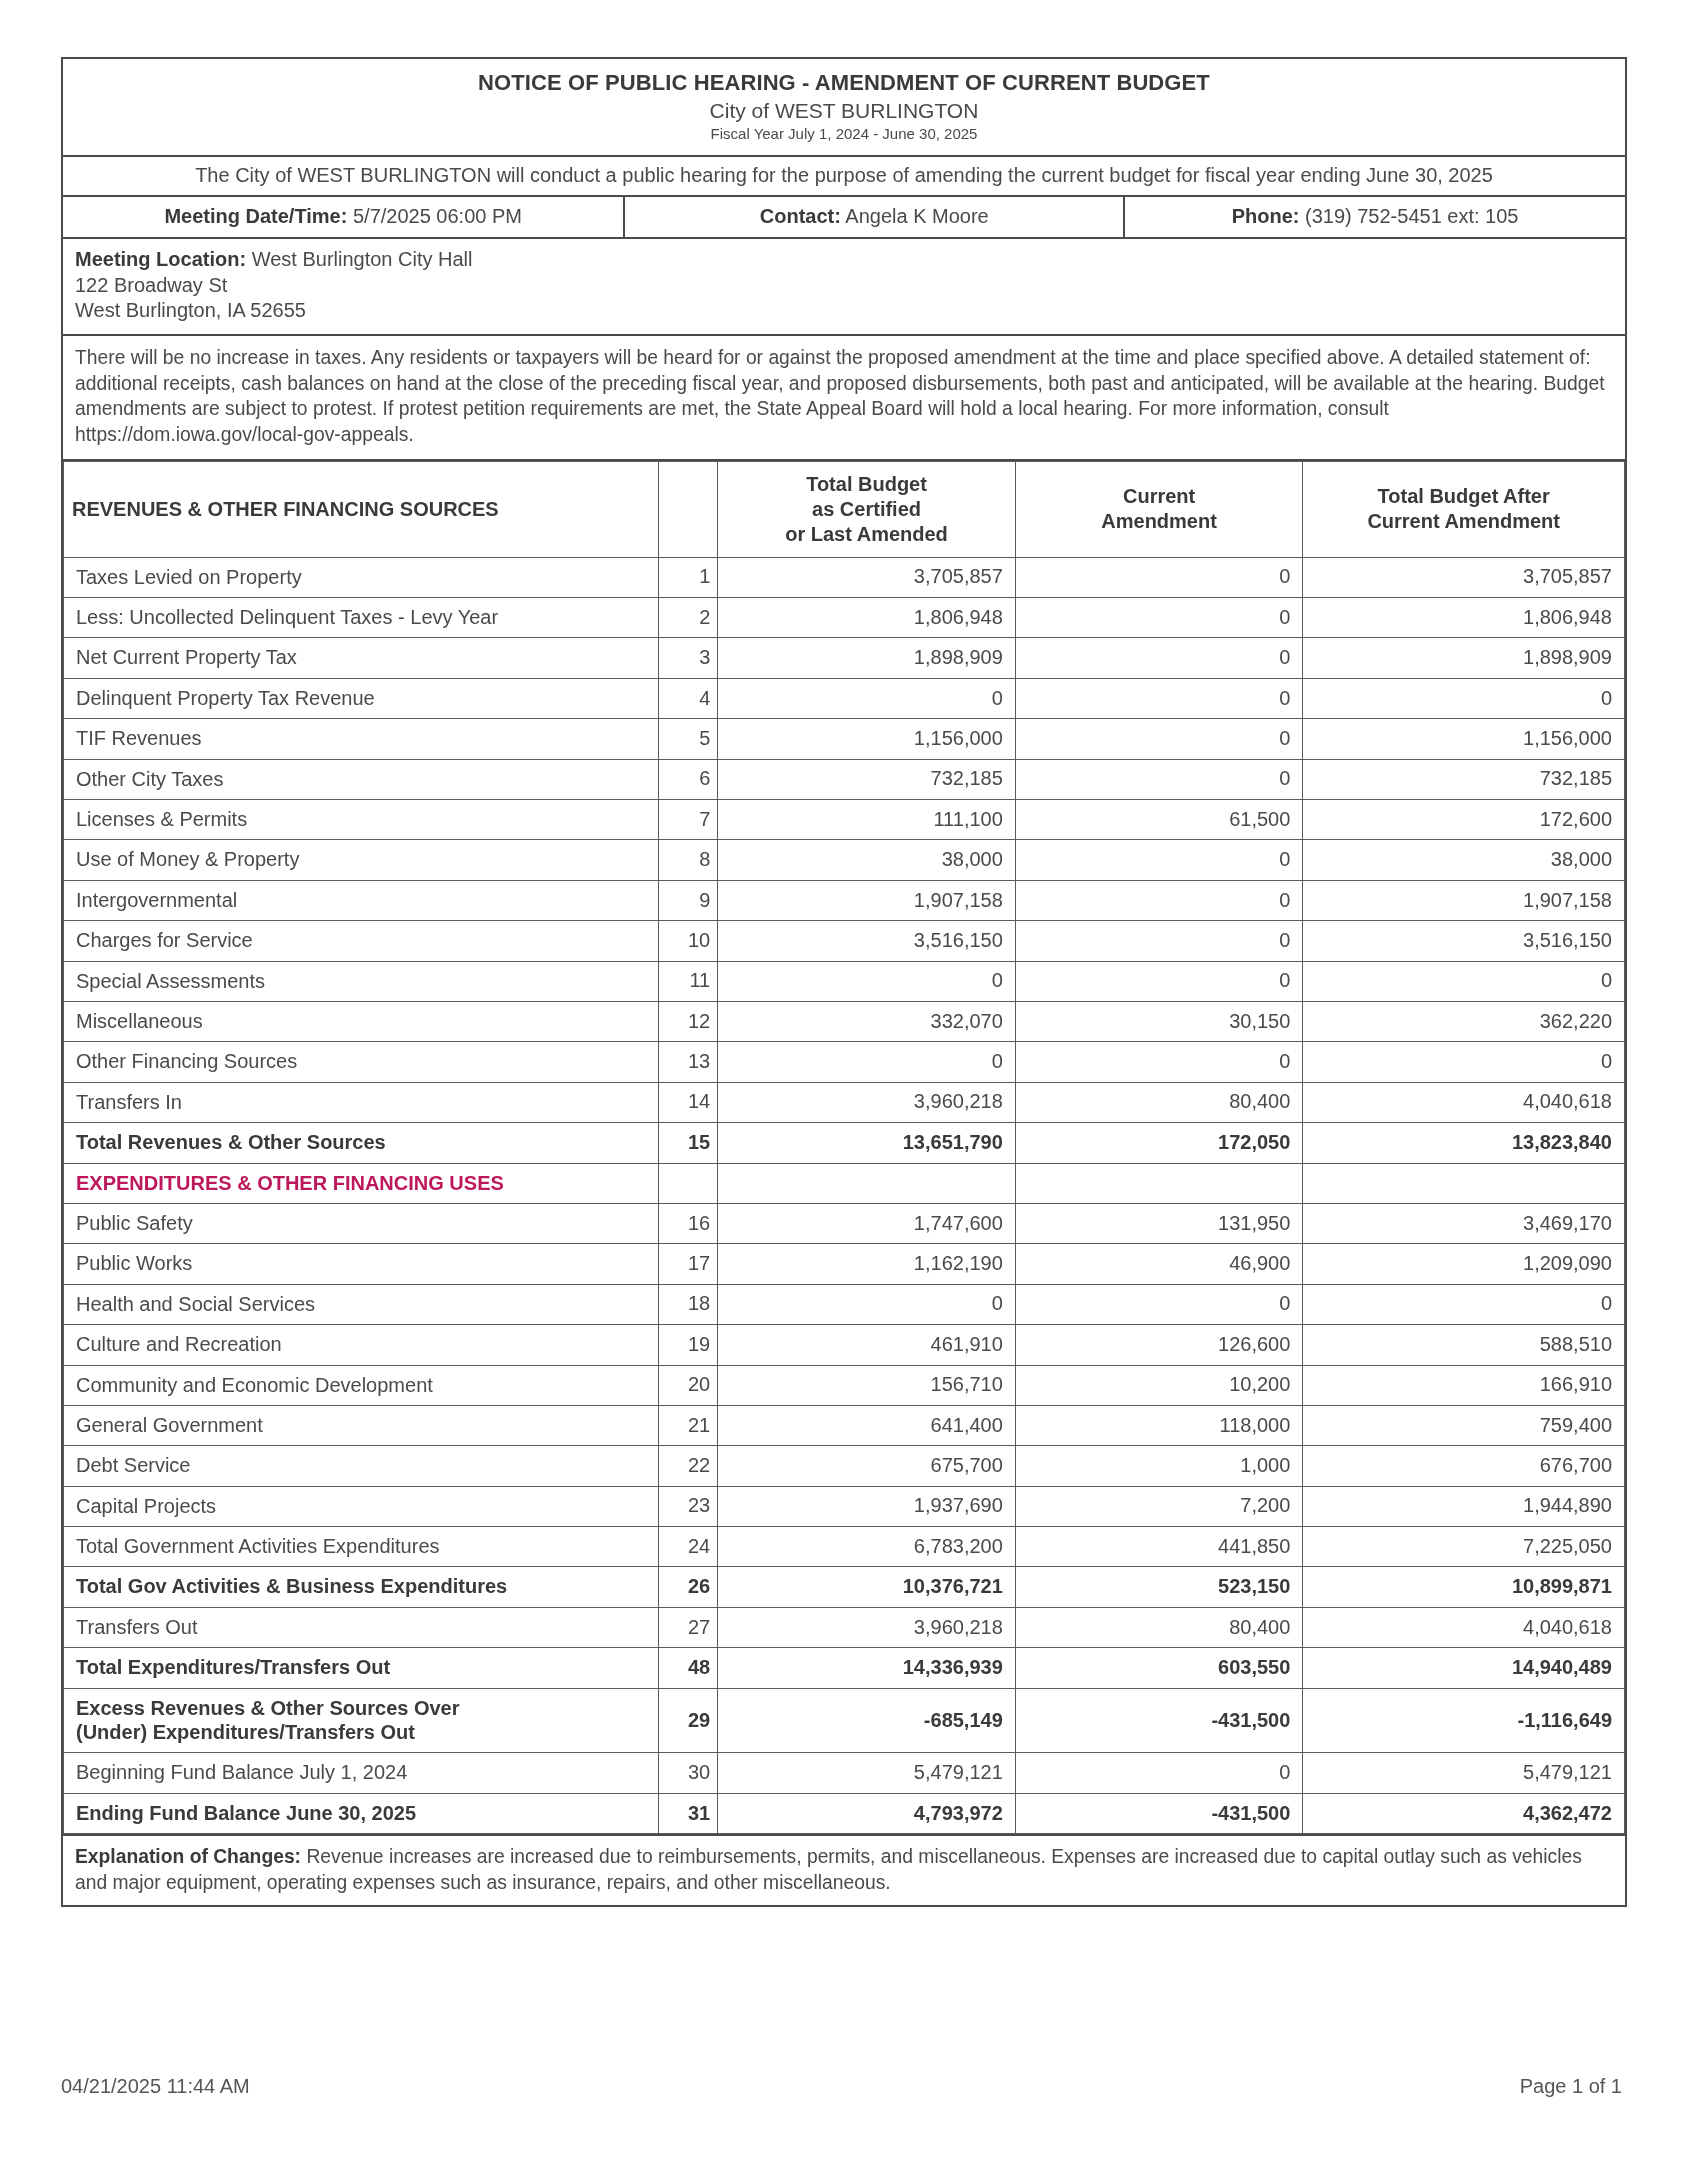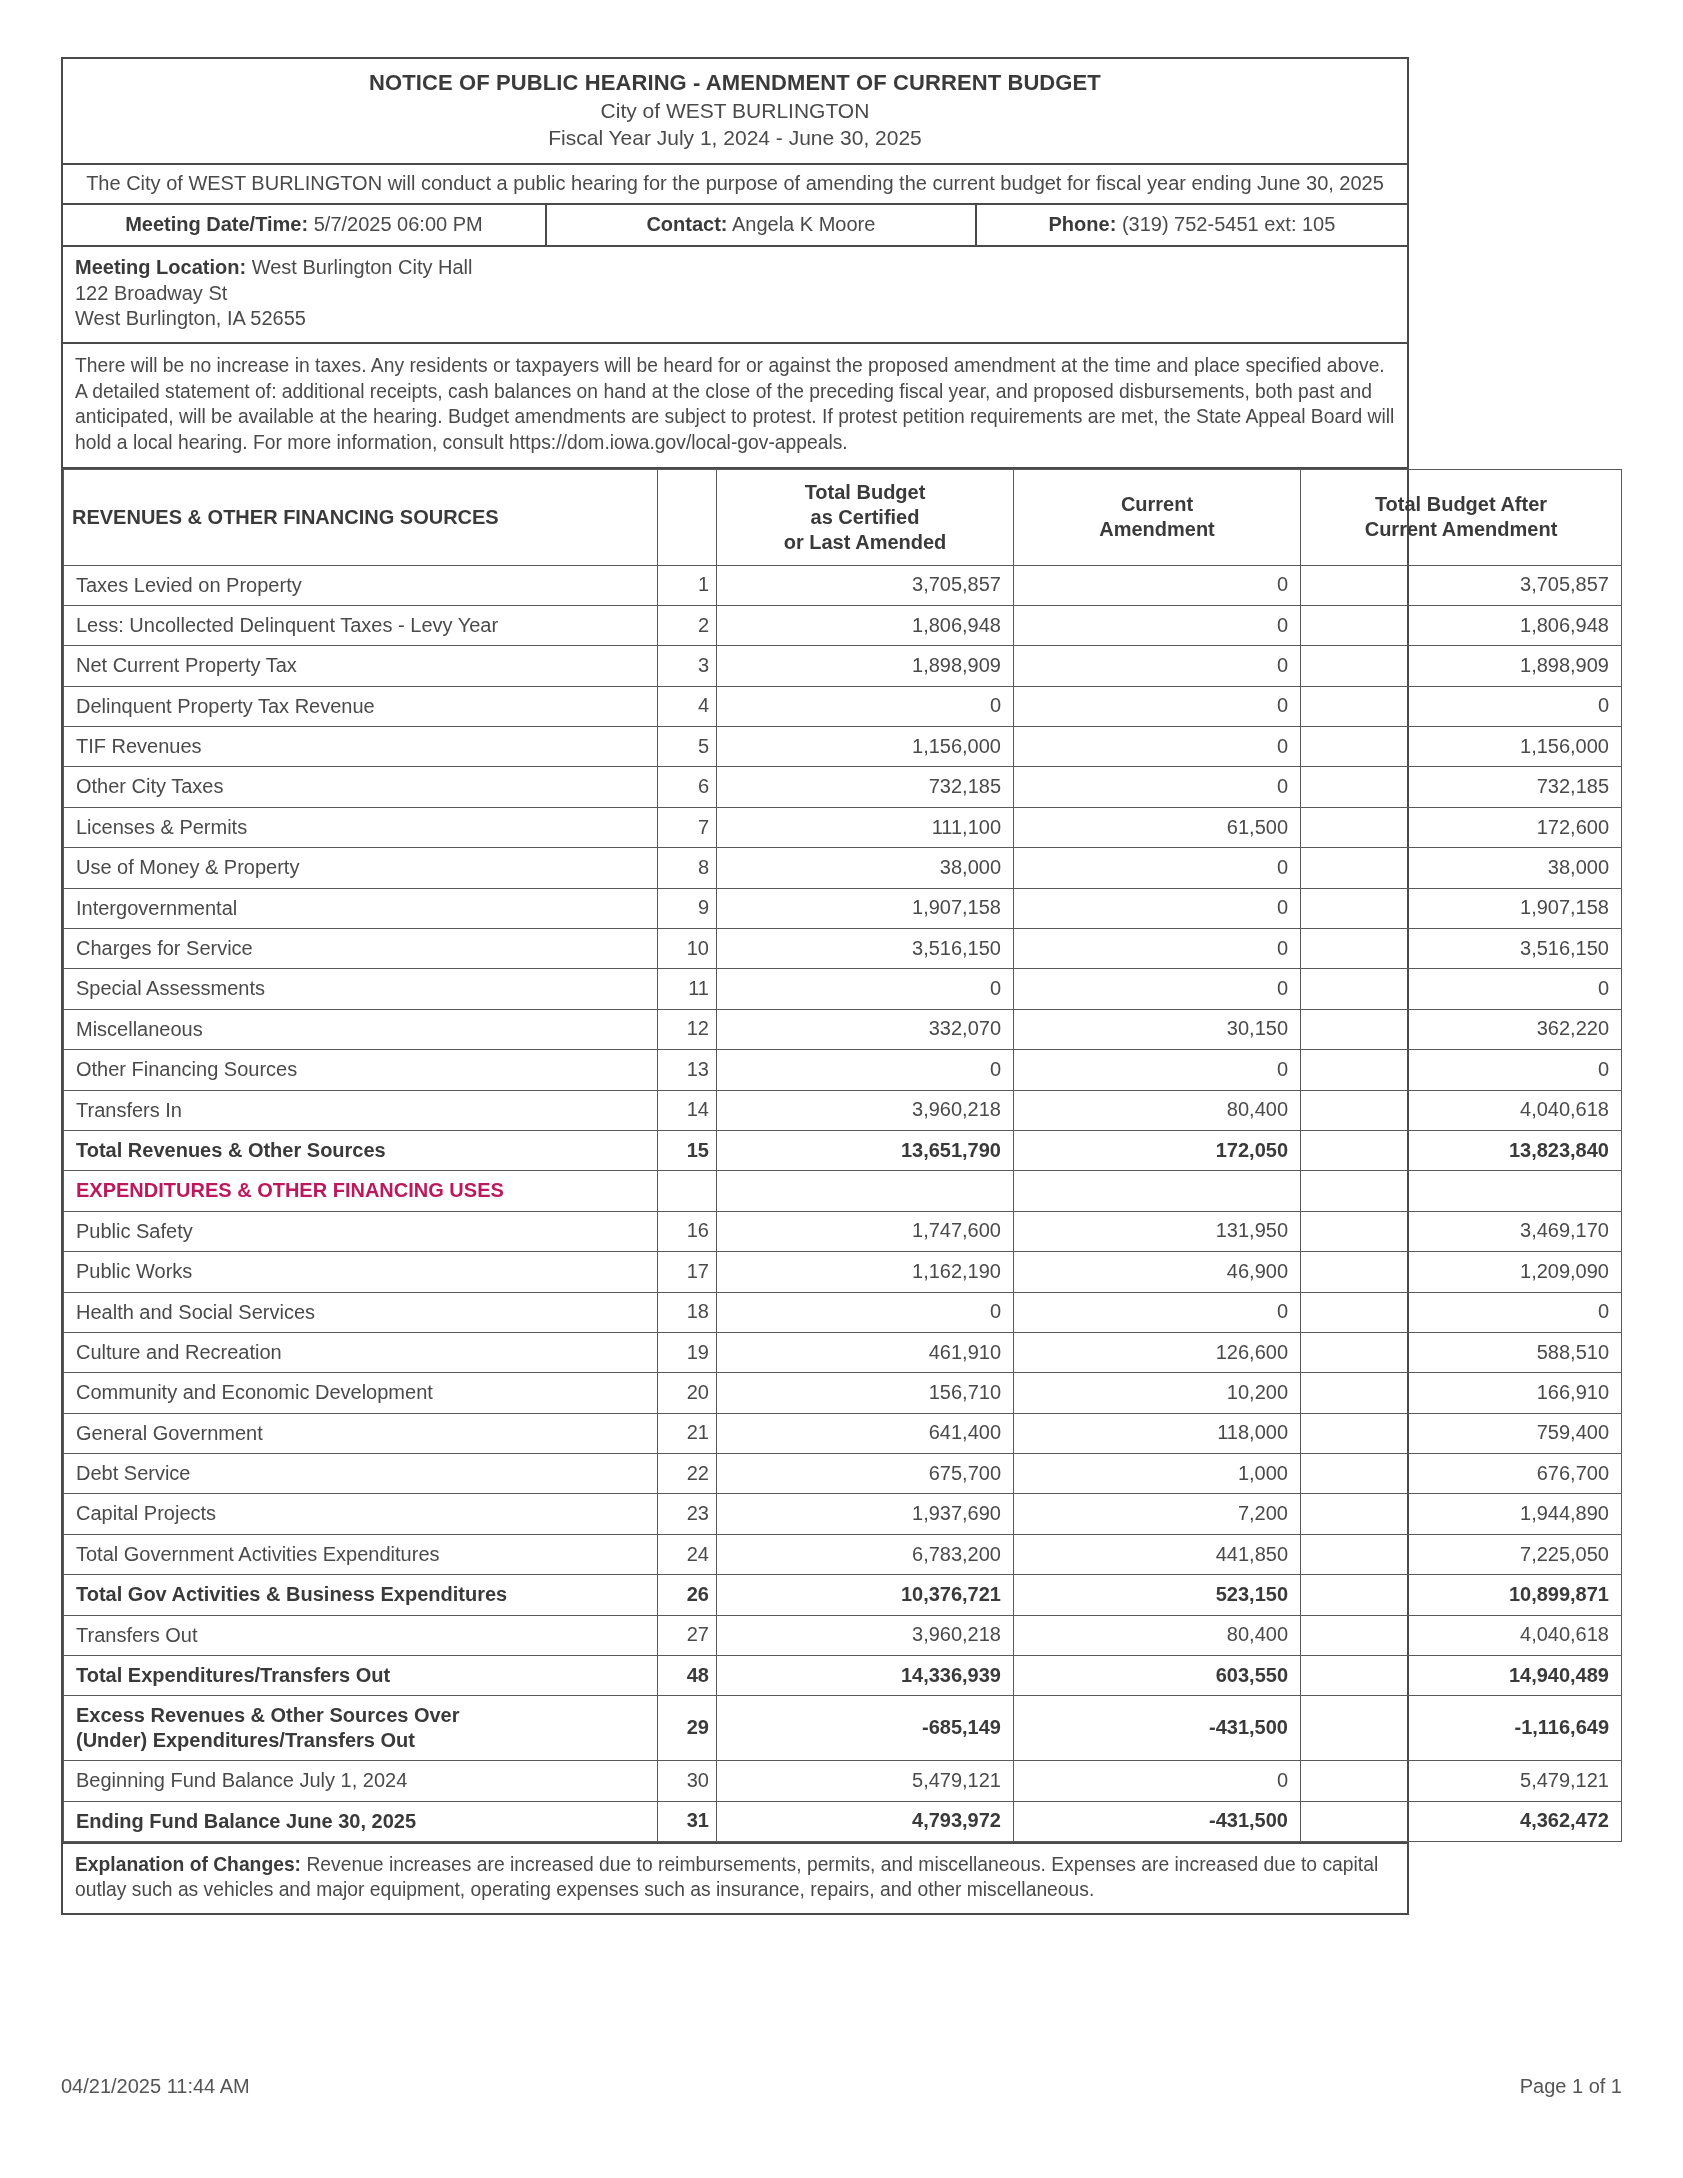--- a/index.html
+++ b/index.html
@@ -19,21 +19,21 @@
     position: absolute;
     left: 0; top: 0;
     width: 1683px;
     height: 2178px;
     box-sizing: border-box;
   }
   .doc {
     position: absolute;
     left: 61px;
     top: 57px;
-    width: 1348px;
+    width: 1566px;
     border: 2px solid #4a4a4a;
     box-sizing: border-box;
     background: #fff;
   }
 
   
   .hdr-title-cell {
     border-bottom: 2px solid #4a4a4a;
     padding: 10px 6px 12px 6px;
     text-align: center;
@@ -44,21 +44,21 @@
     letter-spacing: 0.1px;
     line-height: 1.25;
     color: #3a3a3a;
   }
   .hdr-line2 {
     font-size: 21px;
     line-height: 1.3;
     color: #4a4a4a;
   }
   .hdr-line3 {
-    font-size: 21px;
+    font-size: 15px;
     line-height: 1.3;
     color: #4a4a4a;
   }
 
   .notice-row {
     border-bottom: 2px solid #4a4a4a;
     padding: 7px 6px 8px 6px;
     text-align: center;
     font-size: 20px;
     color: #4a4a4a;

